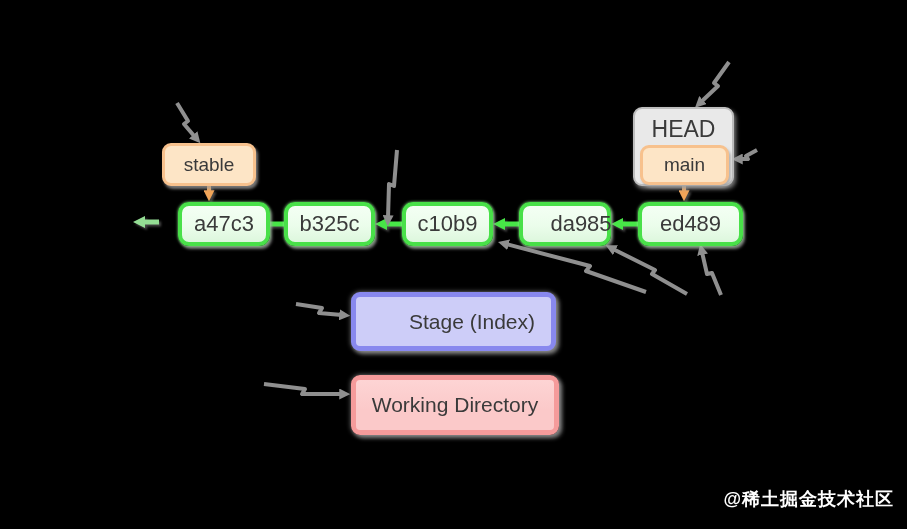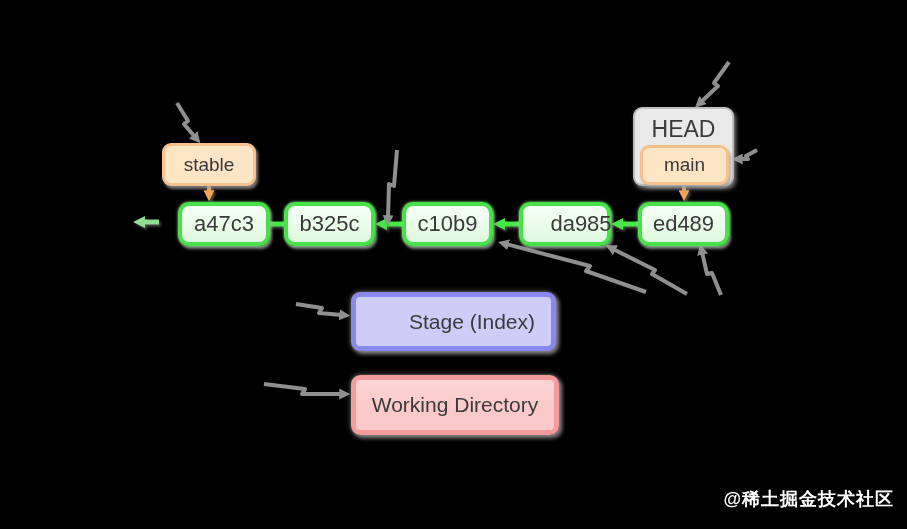--- a/index.html
+++ b/index.html
@@ -143,21 +143,21 @@
   </div>
   <div class="box commit" style="left:284px;top:202px;width:91px;">
     <span>b325c</span>
   </div>
   <div class="box commit" style="left:402px;top:202px;width:91px;">
     <span>c10b9</span>
   </div>
   <div class="box commit" style="left:519px;top:202px;width:92px;padding-left:32px;">
     <span>da985</span>
   </div>
-  <div class="box commit" style="left:638px;top:202px;width:91px;justify-content:center;">
+  <div class="box commit" style="left:638px;top:202px;width:105px;justify-content:center;">
     <span>ed489</span>
   </div>
 
   <div class="box stage" style="left:351px;top:292px;width:205px;height:59px;">
     <span>Stage (Index)</span>
   </div>
   <div class="box workdir" style="left:351px;top:375px;width:208px;height:60px;text-align:center;">
     <span>Working Directory</span>
   </div>
 

